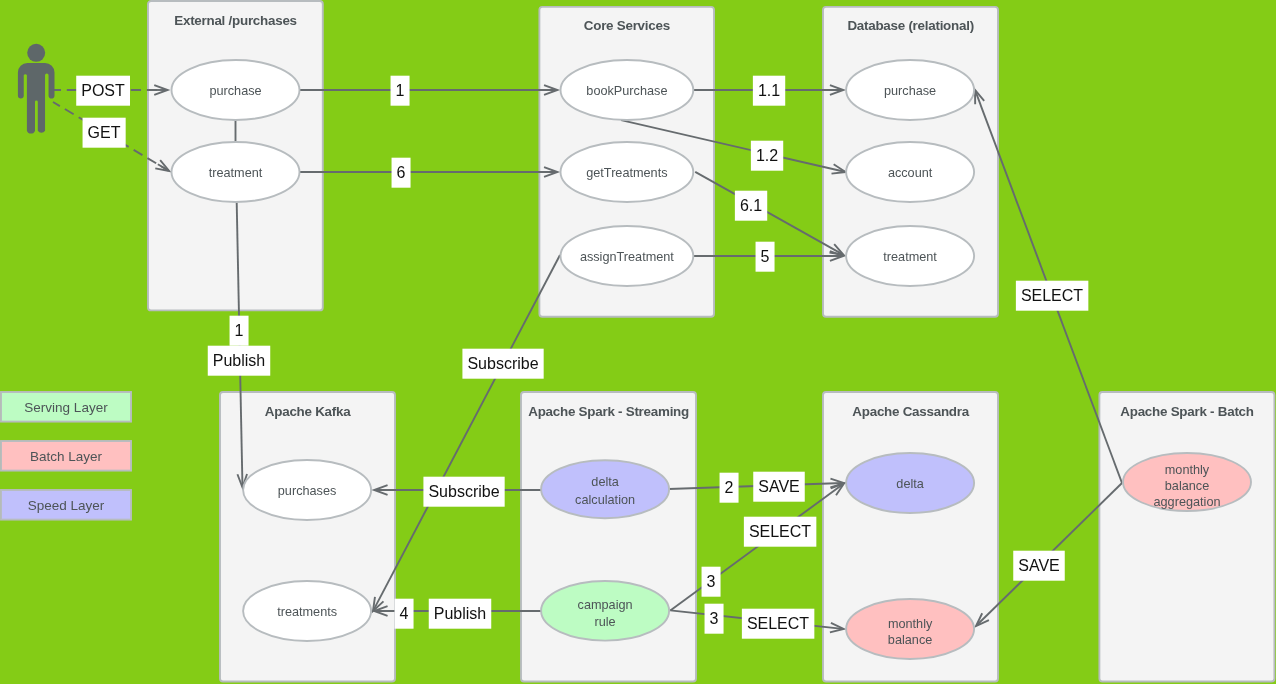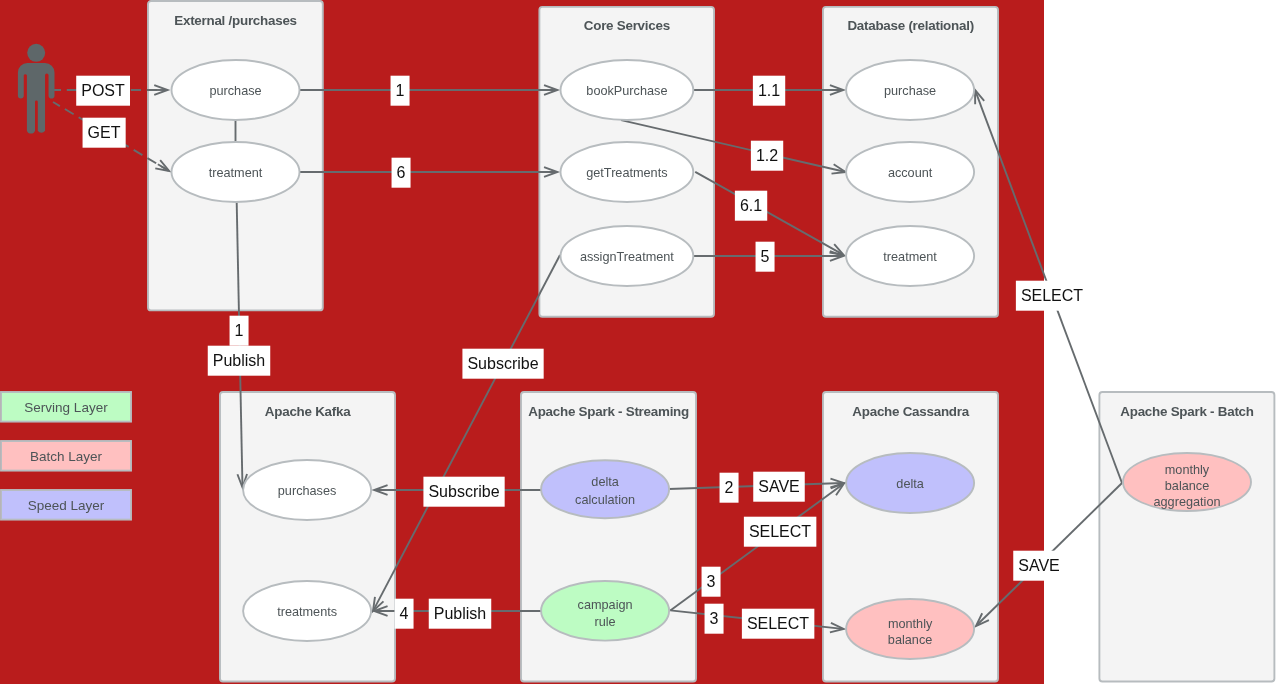--- a/index.html
+++ b/index.html
@@ -1,17 +1,17 @@
 <!DOCTYPE html>
 <html><head>
 <meta charset="utf-8">
 <style>
   html,body{margin:0;padding:0;background:#ffffff;}
   body{width:1276px;height:684px;overflow:hidden;font-family:"Liberation Sans",sans-serif;}
-  #stage{position:relative;width:1044px;height:684px;background:#b91c1c;}
+  #stage{position:relative;width:1276px;height:684px;background:#84cc16;}
   #canvas{will-change:transform;}
   text{-webkit-font-smoothing:antialiased;paint-order:stroke fill;}
   #canvas{position:absolute;left:0;top:0;}
   .grp-rect{fill:#f4f4f4;stroke:#b7bcbf;stroke-width:1.9;}
   .grp-title{fill:#4d5457;font-size:13.4px;font-weight:bold;letter-spacing:-0.25px;text-anchor:middle;
              font-family:"Liberation Sans",sans-serif;dominant-baseline:middle;}
   .node-ell{stroke:#b7bcbf;stroke-width:1.9;}
   .node-lbl{fill:#4d5457;font-size:12.7px;text-anchor:middle;
             font-family:"Liberation Sans",sans-serif;dominant-baseline:middle;}
   .edge{stroke:#666b6e;stroke-width:1.9;fill:none;}

